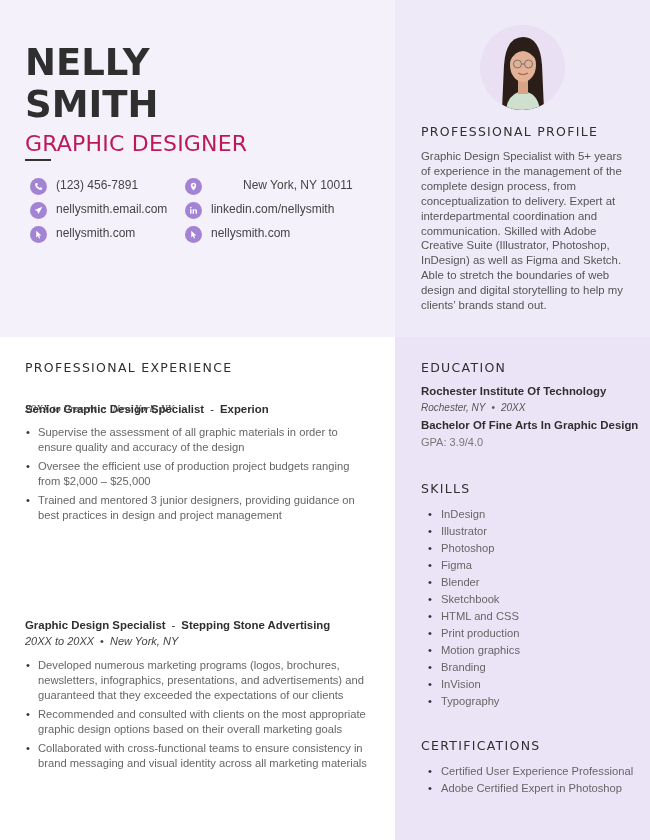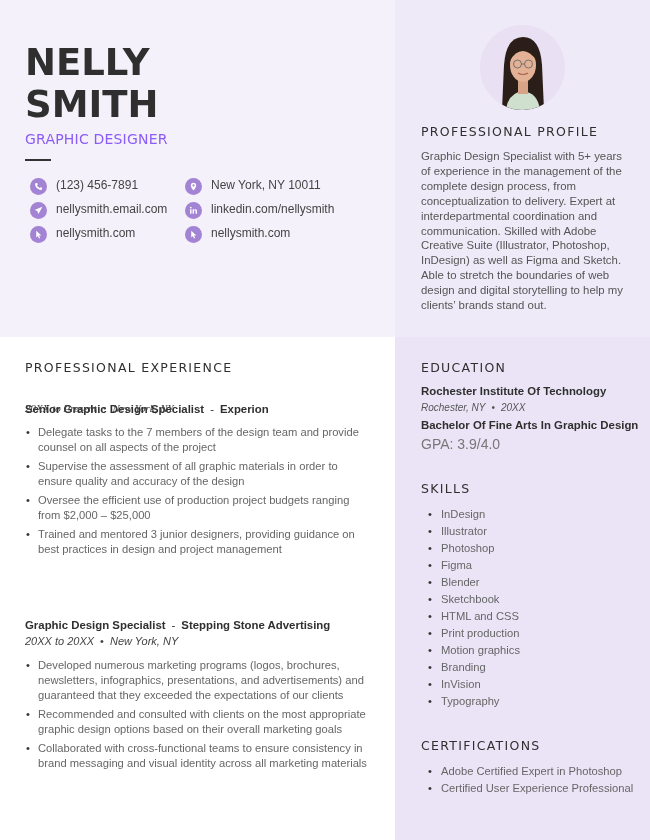--- a/index.html
+++ b/index.html
@@ -5,21 +5,21 @@
   * { box-sizing: border-box; margin: 0; padding: 0; }
   html, body { width: 650px; height: 840px; overflow: hidden; }
   body { font-family: "Liberation Sans", sans-serif; color: #333; position: relative; background: #fff; }
   .quad { position: absolute; }
   .tl { left: 0; top: 0; width: 395px; height: 337px; background: #f4f1fa; }
   .tr { left: 395px; top: 0; width: 255px; height: 337px; background: #efeaf8; }
   .bl { left: 0; top: 337px; width: 395px; height: 503px; background: #ffffff; }
   .br { left: 395px; top: 337px; width: 255px; height: 503px; background: #ebe4f6; }
 
   .name { position: absolute; left: 25px; top: 42px; font-family: "DejaVu Sans", sans-serif; font-weight: bold; font-size: 37px; line-height: 42px; color: #2f2f2f; letter-spacing: 0px; }
-  .title { position: absolute; left: 25px; top: 131px; font-family: "DejaVu Sans", sans-serif; font-size: 14px; color: #8b5cf6; letter-spacing: 0.2px; }
+  .title { position: absolute; left: 25px; top: 131px; font-family: "DejaVu Sans", sans-serif; font-size: 22px; color: #be185d; letter-spacing: 0.2px; }
   .rule { position: absolute; left: 25px; top: 159px; width: 26px; height: 1.5px; background: #333; }
 
   .contact { position: absolute; display: flex; align-items: flex-start; font-size: 12px; color: #444; }
   .contact .ic { width: 17px; height: 17px; border-radius: 50%; background: #a383d4; display: flex; align-items: center; justify-content: center; margin-right: 9px; flex-shrink: 0; }
   .contact .ic svg { width: 9px; height: 9px; }
 
   .photo { position: absolute; left: 480px; top: 25px; width: 85px; height: 85px; border-radius: 50%; background: #e6def2; overflow: hidden; }
 
   .h2 { position: absolute; font-family: "DejaVu Sans", sans-serif; font-weight: normal; font-size: 12.5px; letter-spacing: 1.3px; color: #2f2f2f; }
   .profile { position: absolute; left: 421px; top: 149px; width: 210px; font-size: 11.4px; line-height: 14.9px; color: #555; }
@@ -29,21 +29,21 @@
   .job-meta { position: absolute; left: 25px; font-size: 11px; font-style: italic; color: #444; white-space: nowrap; }
   .dot { font-style: normal; margin: 0 6px; }
 
   ul.bul { position: absolute; list-style: none; font-size: 11.2px; line-height: 15px; color: #666; }
   ul.bul li { position: relative; padding-left: 12px; margin-bottom: 4px; }
   ul.bul li::before { content: "•"; position: absolute; left: 0; top: 0; color: #333; }
 
   .edu-school { position: absolute; left: 421px; top: 385px; font-size: 11.4px; font-weight: bold; color: #2f2f2f; }
   .edu-meta { position: absolute; left: 421px; top: 402px; font-size: 10px; font-style: italic; color: #555; }
   .edu-degree { position: absolute; left: 421px; top: 419px; font-size: 11.4px; font-weight: bold; color: #2f2f2f; white-space: nowrap; }
-  .edu-gpa { position: absolute; left: 421px; top: 436px; font-size: 14px; color: #777; }
+  .edu-gpa { position: absolute; left: 421px; top: 436px; font-size: 11px; color: #777; }
 
   ul.skills { position: absolute; left: 428px; top: 506px; list-style: none; font-size: 11.2px; line-height: 17px; color: #666; }
   ul.skills li { position: relative; padding-left: 13px; }
   ul.skills li::before { content: "•"; position: absolute; left: 0; color: #333; }
 </style>
 </head>
 <body>
 
 <div class="quad tl"></div>
 <div class="quad tr"></div>
@@ -58,21 +58,21 @@
 <div class="rule"></div>
 
 <div class="contact" style="left:30px; top:178px;">
   <span class="ic">
     <svg viewBox="0 0 10 10">
         <path d="M2.2 1 L3.6 1 L4.2 3 L3.3 3.7 Q4 5.6 6.3 6.7 L7 5.8 L9 6.4 L9 7.8 Q8.5 9 7 8.8 Q2 7.5 1.2 2.8 Q1.2 1.3 2.2 1 Z" fill="#fff"></path>
       </svg>
   </span>
   <span>(123) 456-7891</span>
 </div>
-<div class="contact" style="left:185px; top:178px;">
+<div class="contact" style="left:185px; top:178px;gap:32px;">
   <span class="ic">
     <svg viewBox="0 0 10 10">
         <path d="M5 0.8 Q8 0.8 8 3.8 Q8 6 5 9.4 Q2 6 2 3.8 Q2 0.8 5 0.8 Z" fill="#fff"></path>
         <circle cx="5" cy="3.8" r="1.2" fill="#a383d4"></circle>
       </svg>
   </span>
   <span>New York, NY 10011</span>
 </div>
 <div class="contact" style="left:30px; top:202px;">
   <span class="ic">
@@ -129,21 +129,20 @@
 
 <div class="h2" style="left:25px; top:360px;">PROFESSIONAL EXPERIENCE</div>
 
 <div class="job-title" style="top:403px;">
   <span>Senior Graphic Design Specialist</span><span class="sep">-</span><span>Experion</span>
 </div>
 <div class="job-meta" style="top:402px;font-family:Liberation Serif, serif;">
   <span>20XX to Present</span><span class="dot">•</span><span>New York, NY</span>
 </div>
 <ul class="bul" style="left:26px; top:425px; width:345px;">
-  <li>Delegate tasks to the 7 members of the design team and provide counsel on all aspects of the project</li>
   <li>Supervise the assessment of all graphic materials in order to ensure quality and accuracy of the design</li>
   <li>Oversee the efficient use of production project budgets ranging from $2,000 – $25,000</li>
   <li>Trained and mentored 3 junior designers, providing guidance on best practices in design and project management</li>
 </ul>
 
 <div class="job-title" style="top:619px;">
   <span>Graphic Design Specialist</span><span class="sep">-</span><span>Stepping Stone Advertising</span>
 </div>
 <div class="job-meta" style="top:635px;">
   <span>20XX to 20XX</span><span class="dot">•</span><span>New York, NY</span>
@@ -173,15 +172,15 @@
   <li>HTML and CSS</li>
   <li>Print production</li>
   <li>Motion graphics</li>
   <li>Branding</li>
   <li>InVision</li>
   <li>Typography</li>
 </ul>
 
 <div class="h2" style="left:421px; top:738px;">CERTIFICATIONS</div>
 <ul class="skills" style="top:763px;">
+  <li>Certified User Experience Professional</li>
   <li>Adobe Certified Expert in Photoshop</li>
-  <li>Certified User Experience Professional</li>
 </ul>
 
 </body></html>

